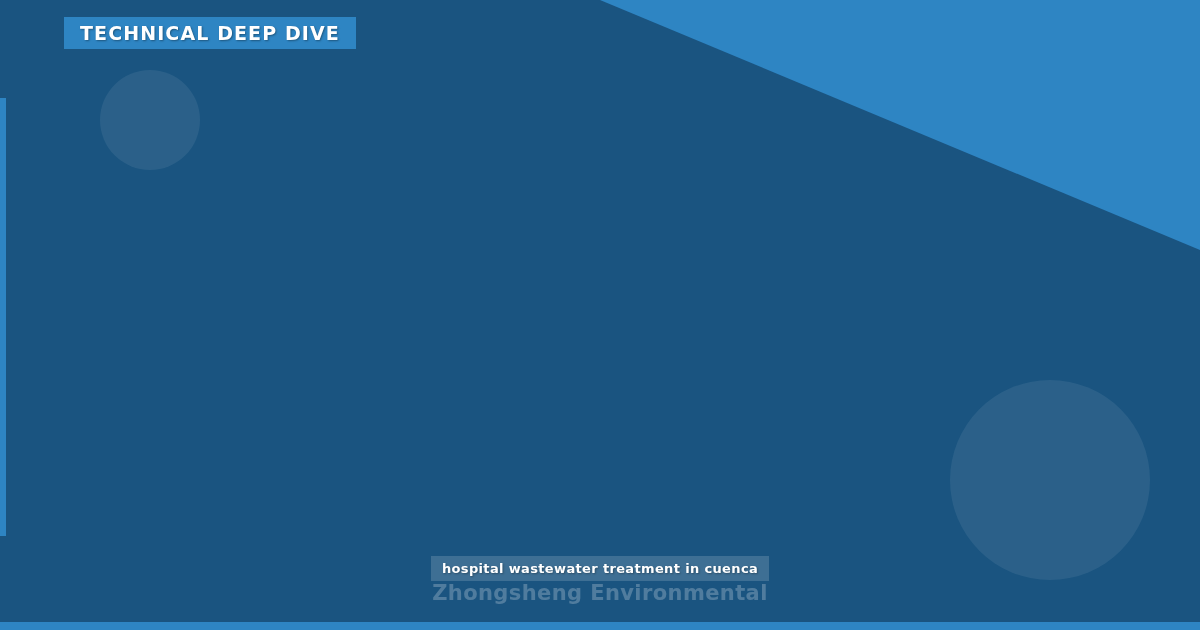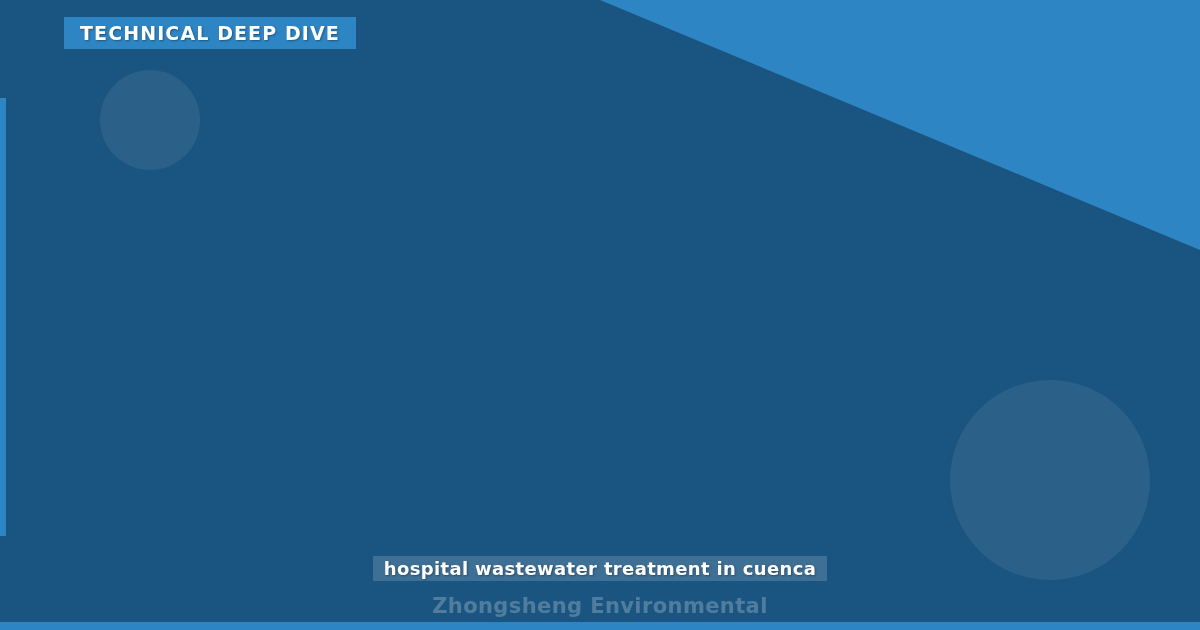--- a/index.html
+++ b/index.html
@@ -118,29 +118,29 @@
   }
 
   .keyword-tag {
     display: inline-flex;
     align-items: center;
     height: 25px;
     box-sizing: border-box;
     padding: 0 11px;
     background: rgba(255, 255, 255, 0.16);
     color: #ffffff;
-    font-size: 18px;
+    font-size: 13px;
     font-weight: bold;
     letter-spacing: 0.35px;
     white-space: nowrap;
     text-shadow: 1px 1px 2px rgba(0, 0, 0, 0.3);
   }
 
   .brand-name {
-    margin-top: 13px;
+    margin-top: 0;
     color: rgba(255, 255, 255, 0.24);
     font-size: 21px;
     font-weight: bold;
     letter-spacing: 0.4px;
     white-space: nowrap;
   }
 </style>
 </head>
 <body>
 

